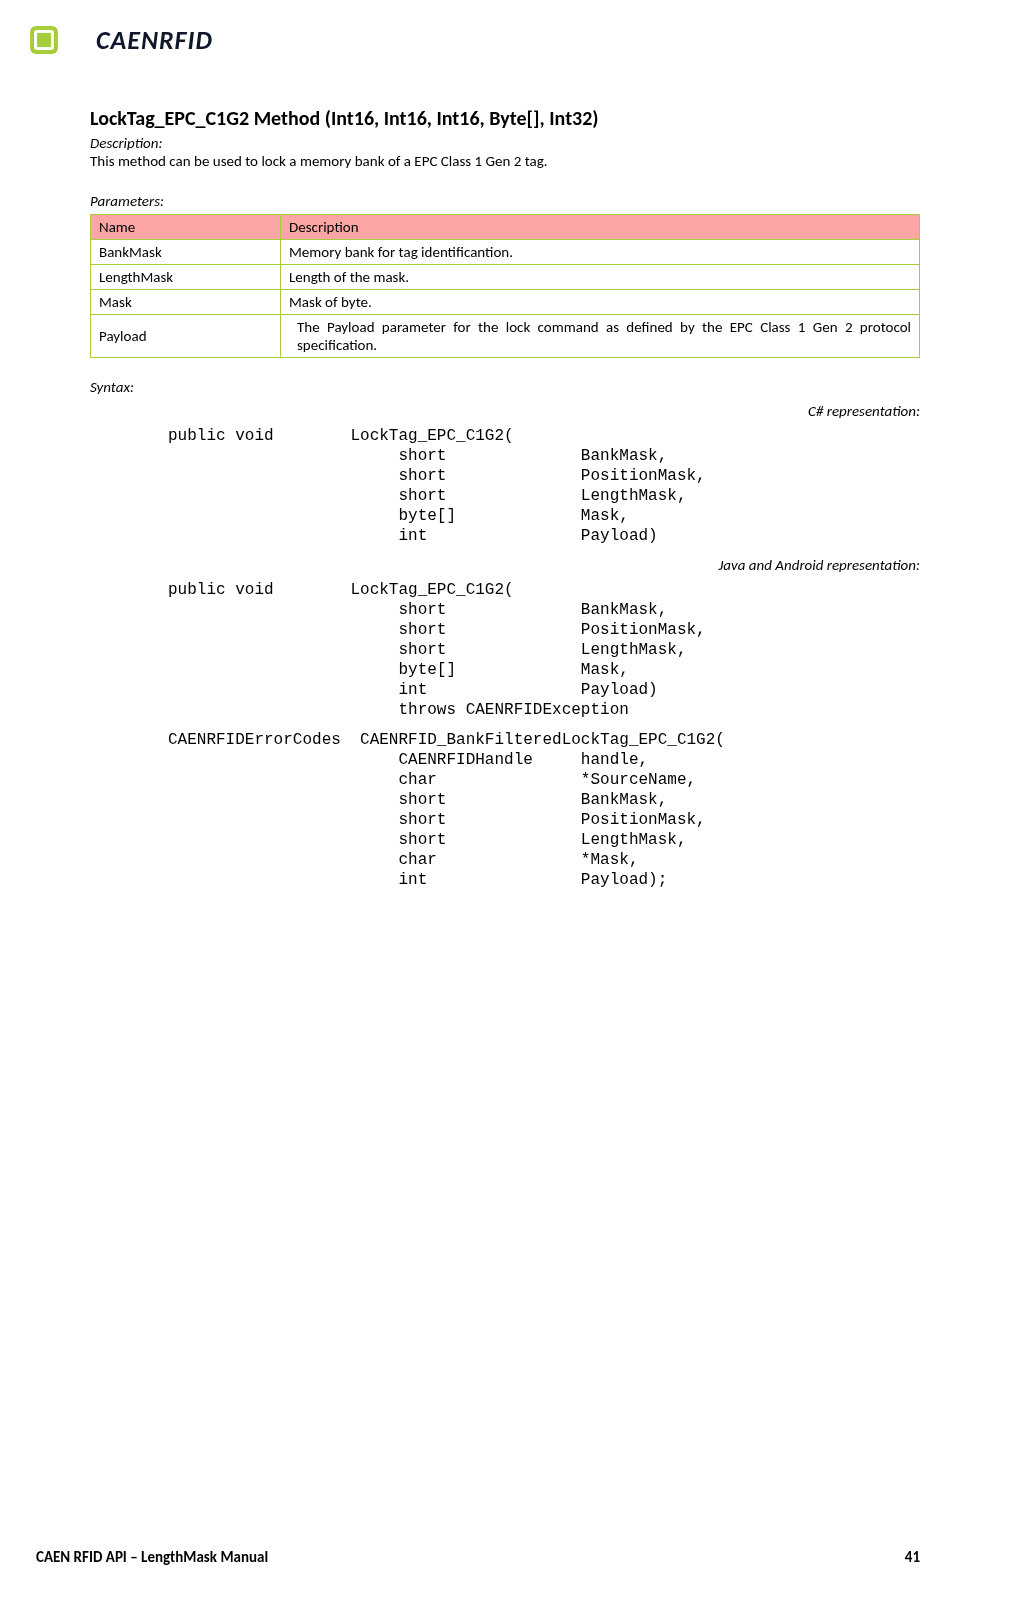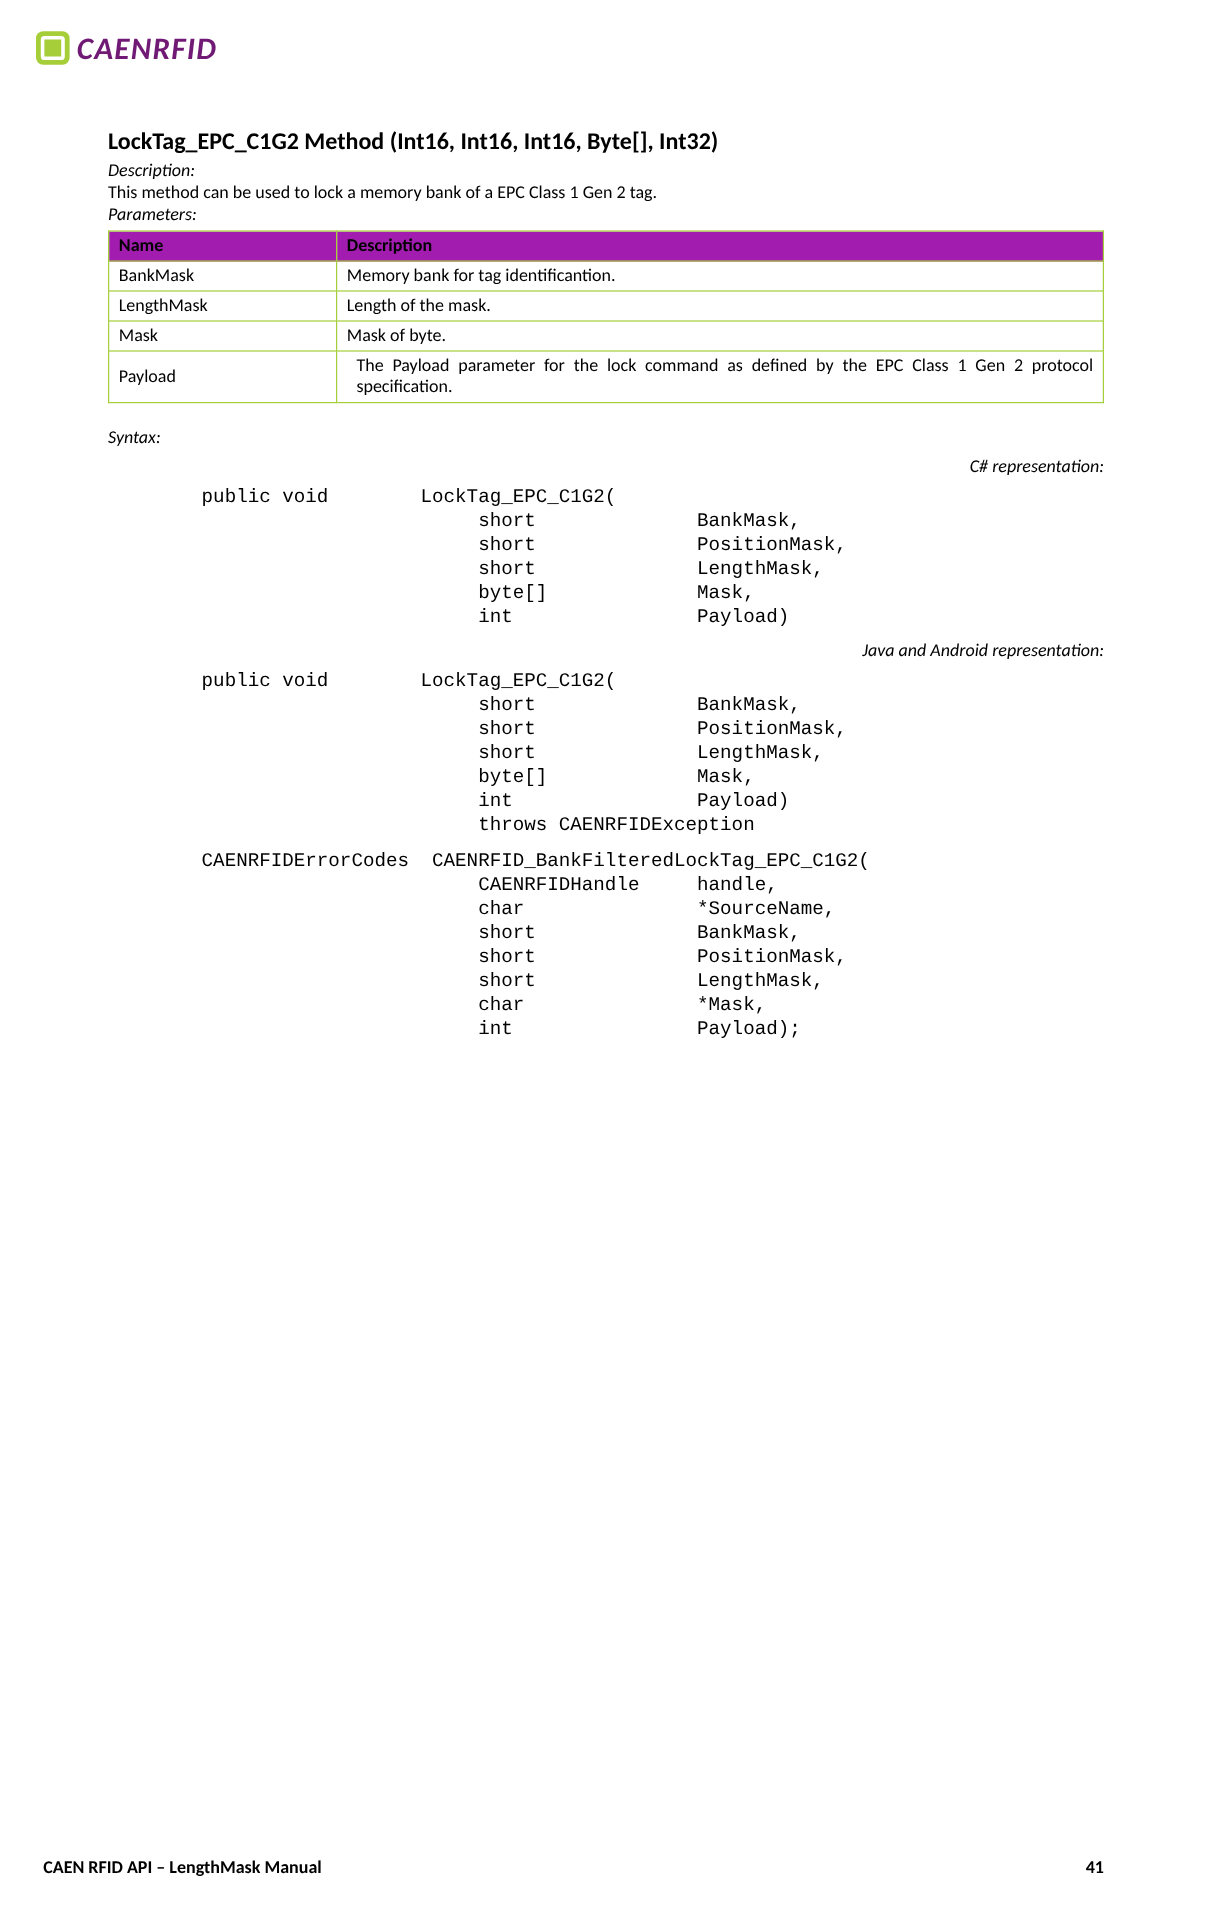--- a/index.html
+++ b/index.html
@@ -28,51 +28,53 @@
     display:flex;align-items:center;justify-content:center;
   }
   .logo-icon::before{
     content:"";
     width:14px;height:14px;border:3px solid #fff;border-radius:3px;
   }
   .logo-text {
     font-weight: 900;
     font-size: 26px;
     letter-spacing: 1px;
-    color: #701a75;
+    color: #0f172a;
     font-style: italic;
+    margin-left: 32px;
   }
   h2.method-title {
     font-size: 20px;
     font-weight: 700;
     margin-bottom: 4px;
   }
   .italic-label {
     font-style: italic;
     font-size: 15px;
   }
   .desc-text {
     font-size: 15px;
+    margin-bottom: 22px;
   }
   table.params {
     border-collapse: collapse;
     width: 100%;
     font-size: 15px;
     margin-top: 4px;
     margin-bottom: 20px;
   }
   table.params th, table.params td {
     border: 1px solid #a6ce39;
     padding: 3px 8px;
     text-align: left;
     vertical-align: middle;
   }
   table.params th {
-    background: #a21caf;
-    font-weight: 700;
+    background: #fca5a5;
+    font-weight: 400;
   }
   table.params td.justify { text-align: justify; padding-left: 16px; }
   .col-name { width: 190px; }
   .syntax-block { margin-top: 4px; }
   .sub-label {
     font-style: italic;
     font-size: 15px;
     margin-left: 48px;
     margin-top: 6px;
     margin-bottom: 6px;

